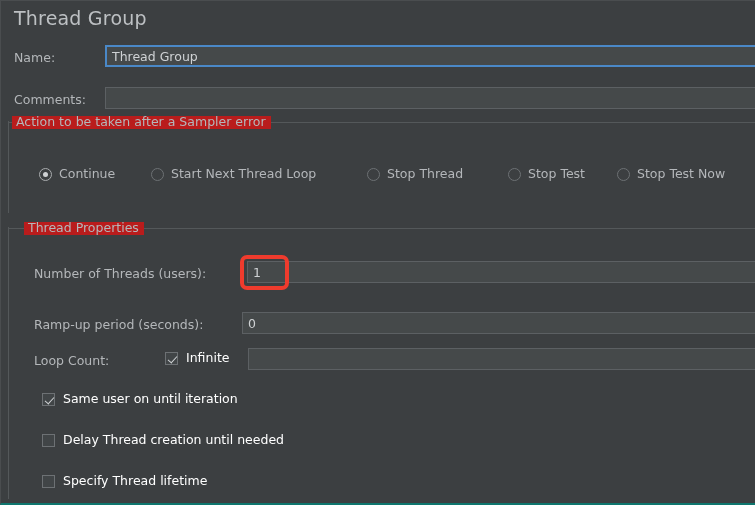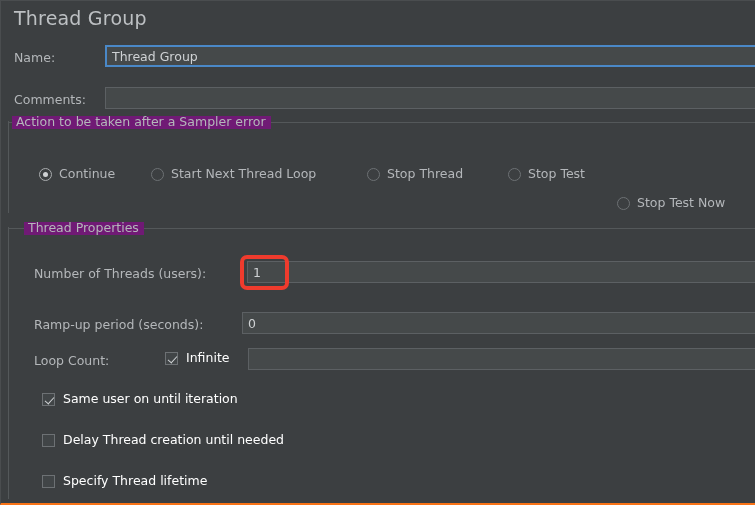--- a/index.html
+++ b/index.html
@@ -17,21 +17,21 @@
 
   #panel {
     position: absolute;
     left: 0; top: 0;
     width: 755px;
     height: 505px;
     background: #3c3f41;
     box-sizing: border-box;
     border-left: 1px solid #4a4d4f;
     border-top: 1px solid #4a4d4f;
-    border-bottom: 2px solid #f97316;
+    border-bottom: 2px solid #0f766e;
     overflow: hidden;
   }
 
   
   .panel-title {
     position: absolute;
     left: 13px;
     top: 6px;
     font-size: 19px;
     color: #bdc0c3;
@@ -69,21 +69,21 @@
     border: 2px solid #4a88c7;
     background: #45494a;
   }
 
   
   .group-title {
     position: absolute;
     font-size: 12.5px;
     color: #b4b7ba;
     white-space: nowrap;
-    background: #701a75;
+    background: #b91c1c;
     padding: 0 5px 0 4px;
     line-height: 1;
     z-index: 2;
   }
   .group-line {
     position: absolute;
     height: 1px;
     background: #54585a;
     z-index: 1;
   }
@@ -207,21 +207,21 @@
   <div class="radio-item" style="left:366px; top:167px;">
     <span class="radio-dot"></span>
     <span class="radio-label">Stop Thread</span>
   </div>
 
   <div class="radio-item" style="left:507px; top:167px;">
     <span class="radio-dot"></span>
     <span class="radio-label">Stop Test</span>
   </div>
 
-  <div class="radio-item" style="left:616px; top:167px;margin-top:29px;">
+  <div class="radio-item" style="left:616px; top:167px;">
     <span class="radio-dot"></span>
     <span class="radio-label">Stop Test Now</span>
   </div>
 
   <div class="group-tick" style="left:7px; top:226px; height:272px;"></div>
   <div class="group-title" style="left:11px; top:221px;margin-left:12px;">Thread Properties</div>
   <div class="group-line" style="left:7px; top:227px; width:748px;"></div>
 
   <div class="lbl" style="left:33px; top:267px;">Number of Threads (users):</div>
   <div class="field" style="left:246px; top:260px; width:518px;">

